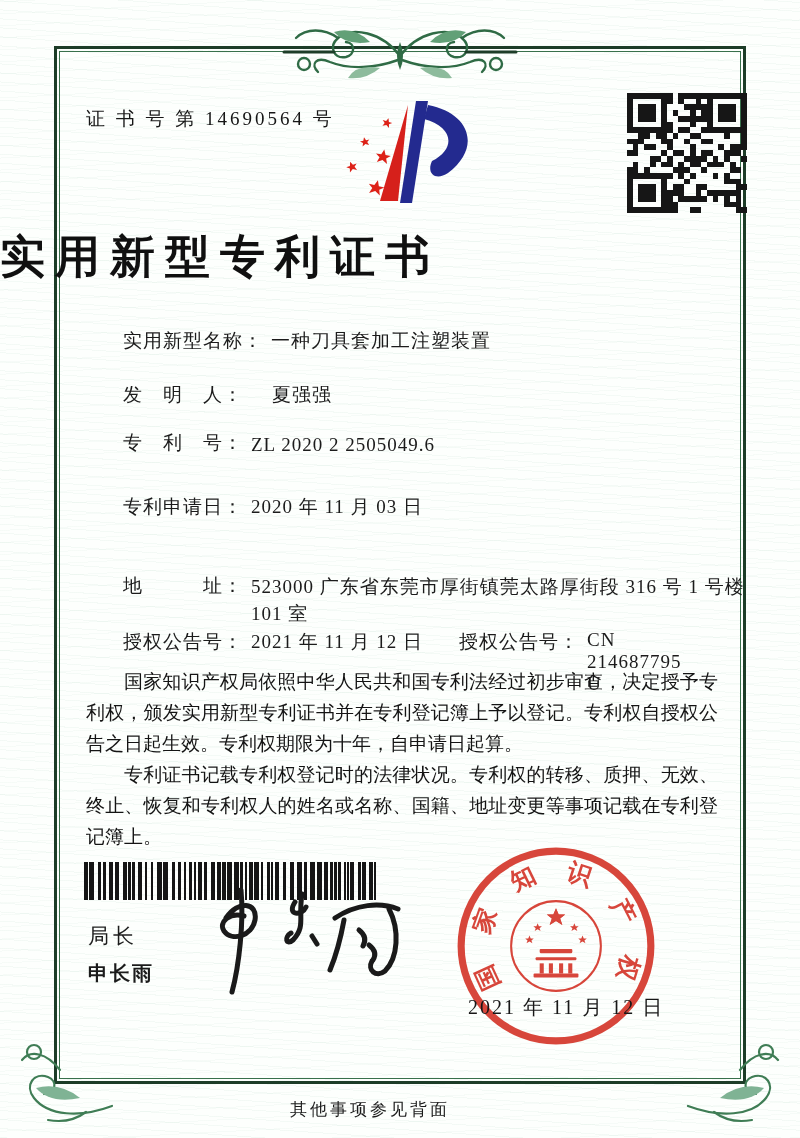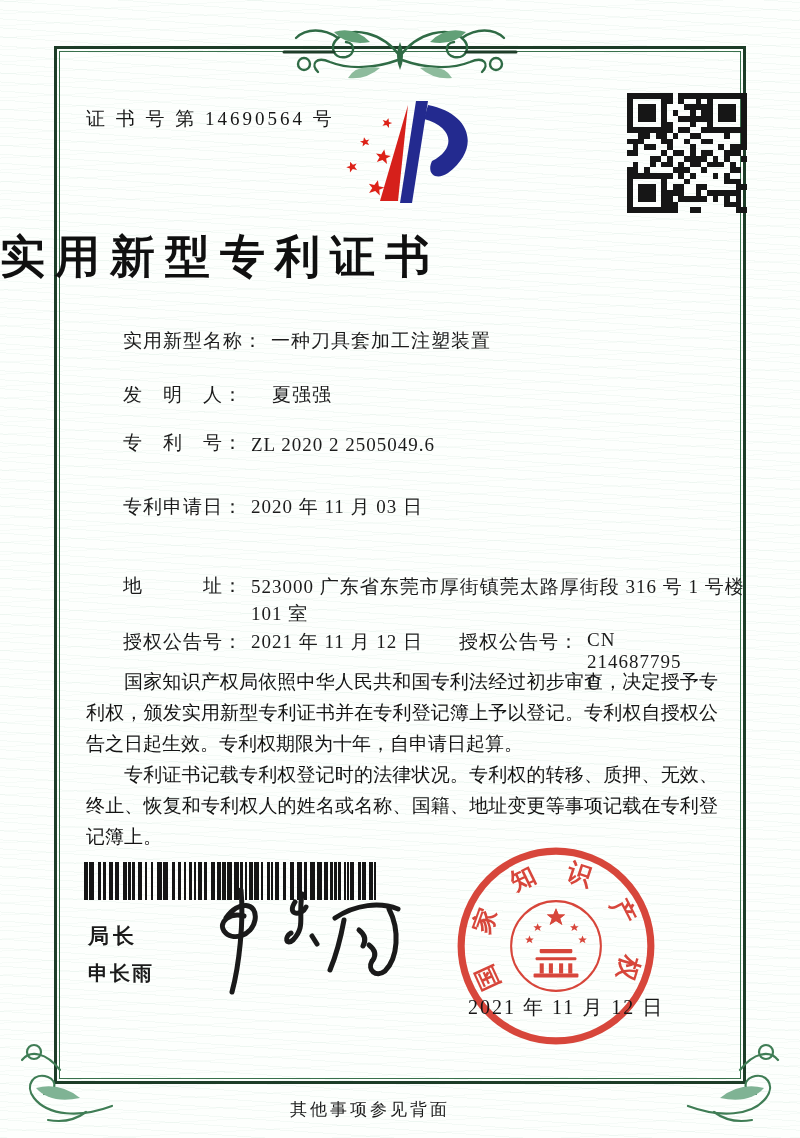--- a/index.html
+++ b/index.html
@@ -46,21 +46,21 @@
   .r7 { top:629px; } .pair2 { position:absolute; left:336px; top:0; display:flex; }
 
   .body-text {
     position:absolute; left:86px; top:666px; width:632px;
     font-size:19px; line-height:31px; color:#141414; text-align:justify;
   }
   .body-text p { text-indent:2em; }
 
   .barcode { position:absolute; left:84px; top:862px; width:302px; height:38px; }
 
-  .signer-role { position:absolute; left:88px; top:922px; font-size:21px; font-weight:700; letter-spacing:4px; }
+  .signer-role { position:absolute; left:88px; top:922px; font-size:21px; font-weight:400; letter-spacing:4px; }
   .signer-name { position:absolute; left:88px; top:960px; font-size:20px; font-weight:700; letter-spacing:2px; }
   .signature { position:absolute; left:192px; top:882px; width:236px; height:118px; }
 
   .seal { position:absolute; left:454px; top:844px; width:204px; height:204px; opacity:.93; }
   .seal-date { position:absolute; left:468px; top:994px; font-size:20px; letter-spacing:2px; color:#171717; z-index:3; }
 
   .page-info { position:absolute; left:0; top:1051px; width:720px; text-align:center; font-size:16px; letter-spacing:2px; }
   .back-note { position:absolute; left:0; top:1098px; width:740px; text-align:center; font-size:17px; letter-spacing:3px; }
 </style>
 </head>

